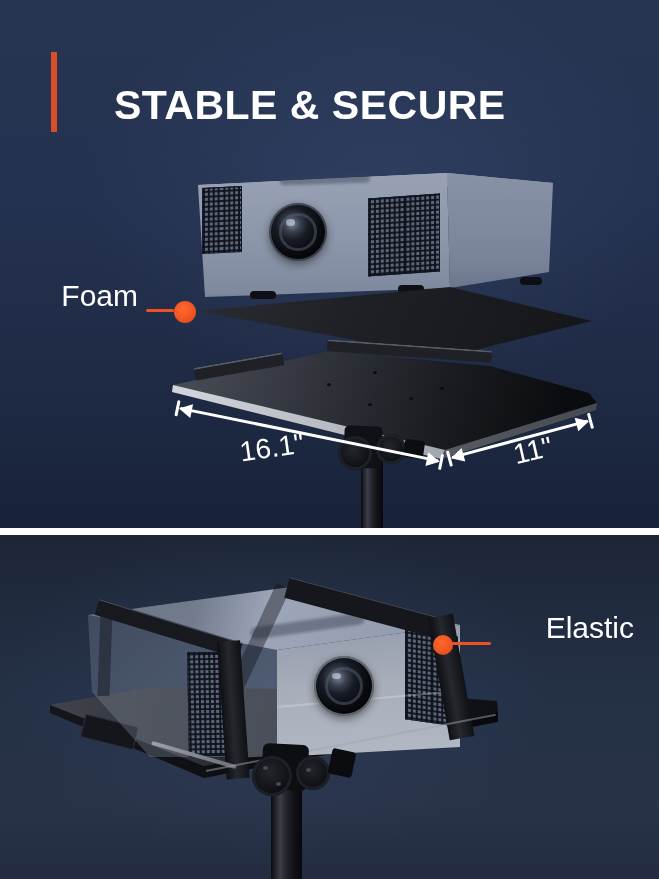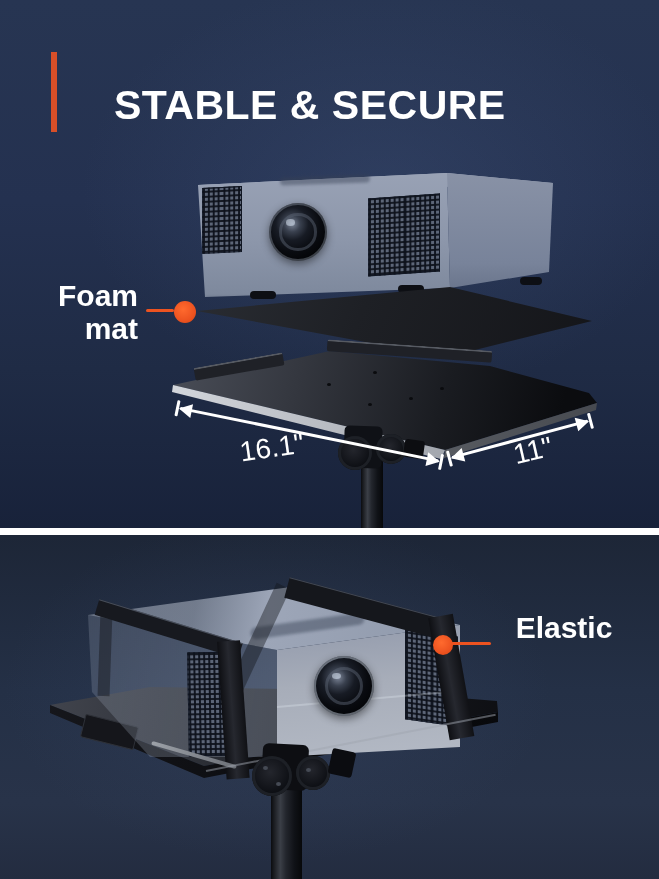--- a/index.html
+++ b/index.html
@@ -17,23 +17,23 @@
     background:linear-gradient(180deg,#1d2637 0%,#243046 45%,#283349 78%,#232c40 100%);}
   .glow-bottom{left:0;top:535px;width:659px;height:344px;
     background:radial-gradient(ellipse 380px 240px at 42% 45%,rgba(66,84,120,.25),rgba(0,0,0,0) 72%);}
 
   
   .accent-bar{left:51px;top:52px;width:6px;height:80px;background:#d84f28;}
   .headline{left:73px;top:82px;width:520px;color:#fff;font-size:41px;font-weight:800;
     letter-spacing:.5px;line-height:46px;margin-left:41px;}
 
   
-  .callout-text{color:#fff;font-weight:700;font-size:30px;}
+  .callout-text{color:#fff;font-weight:400;font-size:30px;}
   .foam-label{left:36px;top:279px;width:102px;text-align:right;line-height:33px;}
-  .straps-label{left:494px;top:610px;width:140px;text-align:center;line-height:36px;}
+  .straps-label{left:494px;top:610px;width:140px;text-align:right;line-height:36px;}
   .callout-line{height:3px;background:#ed5320;border-radius:2px;}
   .foam-line{left:146px;top:309px;width:28px;}
   .straps-line{left:451px;top:642px;width:40px;}
   .callout-dot{border-radius:50%;background:radial-gradient(circle at 42% 38%,#ff6a2e,#ed5320 60%,#d6440f);}
   .foam-dot{left:174px;top:301px;width:22px;height:22px;}
   .straps-dot{left:433px;top:635px;width:20px;height:20px;}
 
   
   .vent{background-image:
       repeating-linear-gradient(0deg,rgba(13,17,26,.9) 0 2px,rgba(0,0,0,0) 2px 5px),
@@ -196,21 +196,20 @@
     <div class="lens pt-lens"></div>
     <div class="pt-foot f1"></div>
     <div class="pt-foot f2"></div>
     <div class="pt-foot f3"></div>
   </div>
 
   <div class="foam-mat"></div>
 
   <div class="callout-text foam-label">
     <span style="position:static;display:block">Foam</span>
-    <span style="position:static;display:block">mat</span>
   </div>
   <div class="callout-line foam-line"></div>
   <div class="callout-dot foam-dot"></div>
 
   <div class="tray-top">
     <div class="tt-part tt-surface"></div>
     <div class="tt-part tt-bevel-left"></div>
     <div class="tt-part tt-bevel-right"></div>
   </div>
   <div class="tray-lip lip-a"></div>

